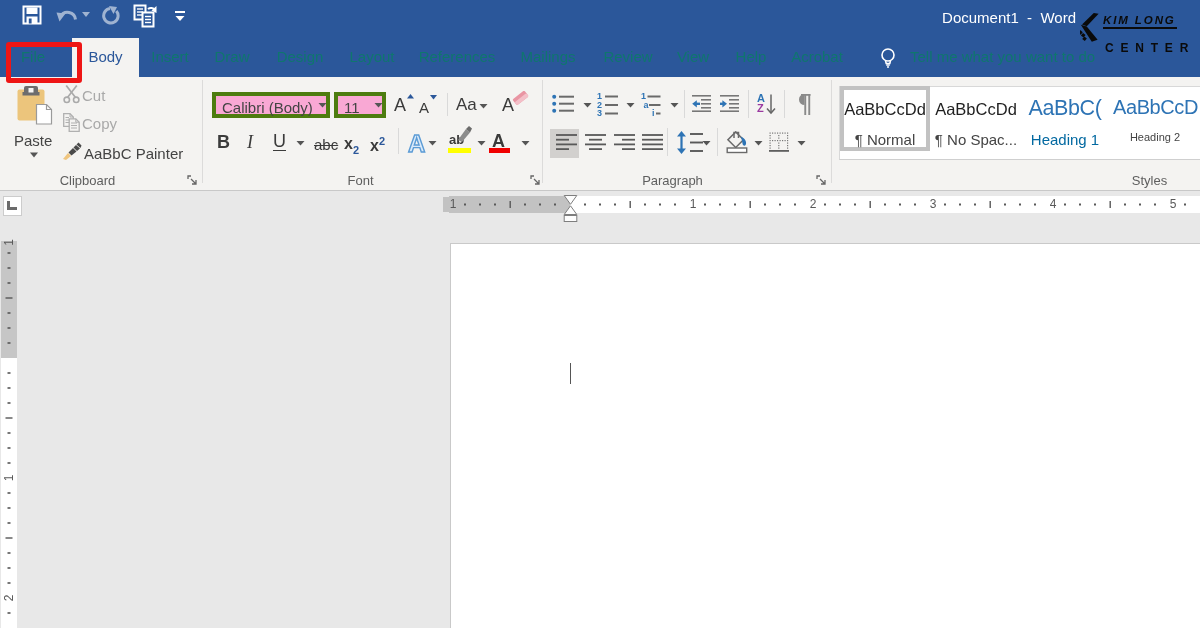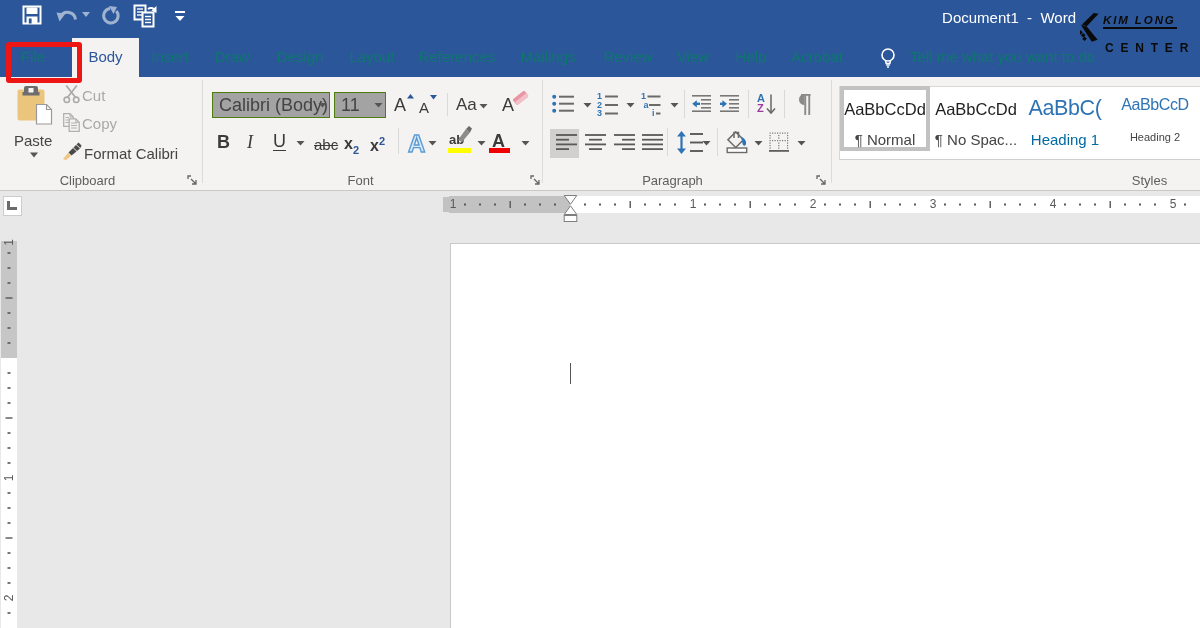--- a/index.html
+++ b/index.html
@@ -8,21 +8,21 @@
   
   #titlebar{left:0;top:0;width:1200px;height:37px;background:#2b579a}
   #tabrow{left:0;top:37px;width:1200px;height:40px;background:#2b579a}
   #hometab{left:72px;top:38px;width:67px;height:39px;background:#f4f3f1}
   .tab{top:37px;height:40px;line-height:40px;font-size:15px;color:#0f766e;text-align:center}
   #doctitle{top:0;left:836px;width:240px;height:35px;line-height:35px;color:#fff;font-size:15px;text-align:right}
   
   #ribbon{left:0;top:77px;width:1200px;height:113px;background:#f4f3f1;border-bottom:1px solid #c8c8c8}
   .gsep{top:80px;width:1px;height:103px;background:#dcdbda}
   .glabel{top:173px;height:14px;font-size:13px;color:#5e5e5e;text-align:center}
-  .combo{background:#a3a3a3;border:1px solid #4d7c0f;font-size:18px;color:#444}
+  .combo{background:#f9a8d4;border:4px solid #4d7c0f;font-size:15px;color:#444}
   .rtxt{font-size:15px;color:#444}
   .dis{color:#a9a9a9}
   
   #hruler{left:449px;top:196px;width:751px;height:17px;background:#fff}
   #hruler-margin{left:449px;top:196px;width:121px;height:17px;background:#c2c2c2}
   .rnum{top:197px;width:20px;height:15px;line-height:15px;font-size:12px;color:#595959;text-align:center}
   #lbox{left:3px;top:196px;width:17px;height:18px;background:#fff;border:1px solid #ccc}
   
   #page{left:450px;top:243px;width:750px;height:385px;background:#fff;border-left:1px solid #c9c9c9;border-top:1px solid #c9c9c9}
   #cursor{left:570px;top:363px;width:1px;height:21px;background:#555}
@@ -143,21 +143,21 @@
     <line x1="8" y1="12.5" x2="14" y2="12.5" stroke="#b0b0b0" stroke-width="1"></line>
     <line x1="8" y1="15" x2="14" y2="15" stroke="#b0b0b0" stroke-width="1"></line>
   </svg>
   <div class="abs rtxt dis" style="left:82px;top:115px">Copy</div>
   <svg class="abs" style="left:62px;top:142px" width="20" height="18" viewBox="0 0 20 18">
     <path d="M1 17 L6 11 L9 14 L4 18 Z" fill="#efc57f"></path>
     <path d="M6.5 10.5 L11 6 L14.5 9.5 L9.5 13.5 Z" fill="#4a4a4a"></path>
     <path d="M11.5 5.5 L14 3 L18 6.5 L15 9 Z" fill="#4a4a4a"></path>
     <path d="M14.5 2.5 L16.5 0.5 L19.5 3.5 L18.5 6 Z" fill="#4a4a4a"></path>
   </svg>
-  <div class="abs rtxt" style="left:84px;top:145px">Format Calibri</div>
+  <div class="abs rtxt" style="left:84px;top:145px">AaBbC Painter</div>
 
   <div class="abs combo" style="left:212px;top:92px;width:118px;height:26px;line-height:24px;box-sizing:border-box;padding-left:6px">Calibri (Body)</div>
   <svg class="abs" style="left:318px;top:103px" width="9" height="5" viewBox="0 0 9 5">
     <path d="M0.5 0 L8.5 0 L4.5 4.5 Z" fill="#555"></path>
   </svg>
   <div class="abs combo" style="left:334px;top:92px;width:52px;height:26px;line-height:24px;box-sizing:border-box;padding-left:6px">11</div>
   <svg class="abs" style="left:374px;top:103px" width="9" height="5" viewBox="0 0 9 5">
     <path d="M0.5 0 L8.5 0 L4.5 4.5 Z" fill="#555"></path>
   </svg>
 
@@ -368,21 +368,21 @@
   </svg>
 
   <div class="abs" style="left:839px;top:86px;width:361px;height:72px;background:#fff;border-top:1px solid #d8d8d8;border-left:1px solid #d8d8d8;border-bottom:1px solid #cfcfcf"></div>
   <div class="abs" style="left:840px;top:86px;width:90px;height:65px;border:4px solid #c2c2c2;background:#fff;box-sizing:border-box"></div>
   <div class="abs" style="left:843px;top:100px;width:84px;font-size:16.5px;color:#1f1f1f;text-align:center;white-space:nowrap">AaBbCcDd</div>
   <div class="abs" style="left:843px;top:131px;width:84px;font-size:15px;color:#444;text-align:center;white-space:nowrap">¶ Normal</div>
   <div class="abs" style="left:934px;top:100px;width:84px;font-size:16.5px;color:#1f1f1f;text-align:center;white-space:nowrap">AaBbCcDd</div>
   <div class="abs" style="left:934px;top:131px;width:84px;font-size:15px;color:#444;text-align:center;white-space:nowrap">¶ No Spac...</div>
   <div class="abs" style="left:1023px;top:96px;width:84px;font-size:21.5px;color:#2e74b5;letter-spacing:-.4px;text-align:center;white-space:nowrap">AaBbC(</div>
   <div class="abs" style="left:1023px;top:131px;width:84px;font-size:15px;color:#0369a1;text-align:center;white-space:nowrap">Heading 1</div>
-  <div class="abs" style="left:1113px;top:96px;width:84px;font-size:16px;color:#2e74b5;letter-spacing:-.4px;text-align:center;white-space:nowrap">AaBbCcD</div>
+  <div class="abs" style="left:1113px;top:96px;width:84px;font-size:20px;color:#2e74b5;letter-spacing:-.4px;text-align:center;white-space:nowrap">AaBbCcD</div>
   <div class="abs" style="left:1113px;top:131px;width:84px;font-size:11px;color:#444;text-align:center;white-space:nowrap">Heading 2</div>
 
   <svg class="abs" style="left:187px;top:175px" width="11" height="11" viewBox="0 0 11 11">
     <path d="M1 4 L1 1 L4 1" fill="none" stroke="#666" stroke-width="1.3"></path>
     <path d="M4 4 L9 9 M9 5 L9 9 L5 9" fill="none" stroke="#666" stroke-width="1.3"></path>
   </svg>
   <svg class="abs" style="left:530px;top:175px" width="11" height="11" viewBox="0 0 11 11">
     <path d="M1 4 L1 1 L4 1" fill="none" stroke="#666" stroke-width="1.3"></path>
     <path d="M4 4 L9 9 M9 5 L9 9 L5 9" fill="none" stroke="#666" stroke-width="1.3"></path>
   </svg>

